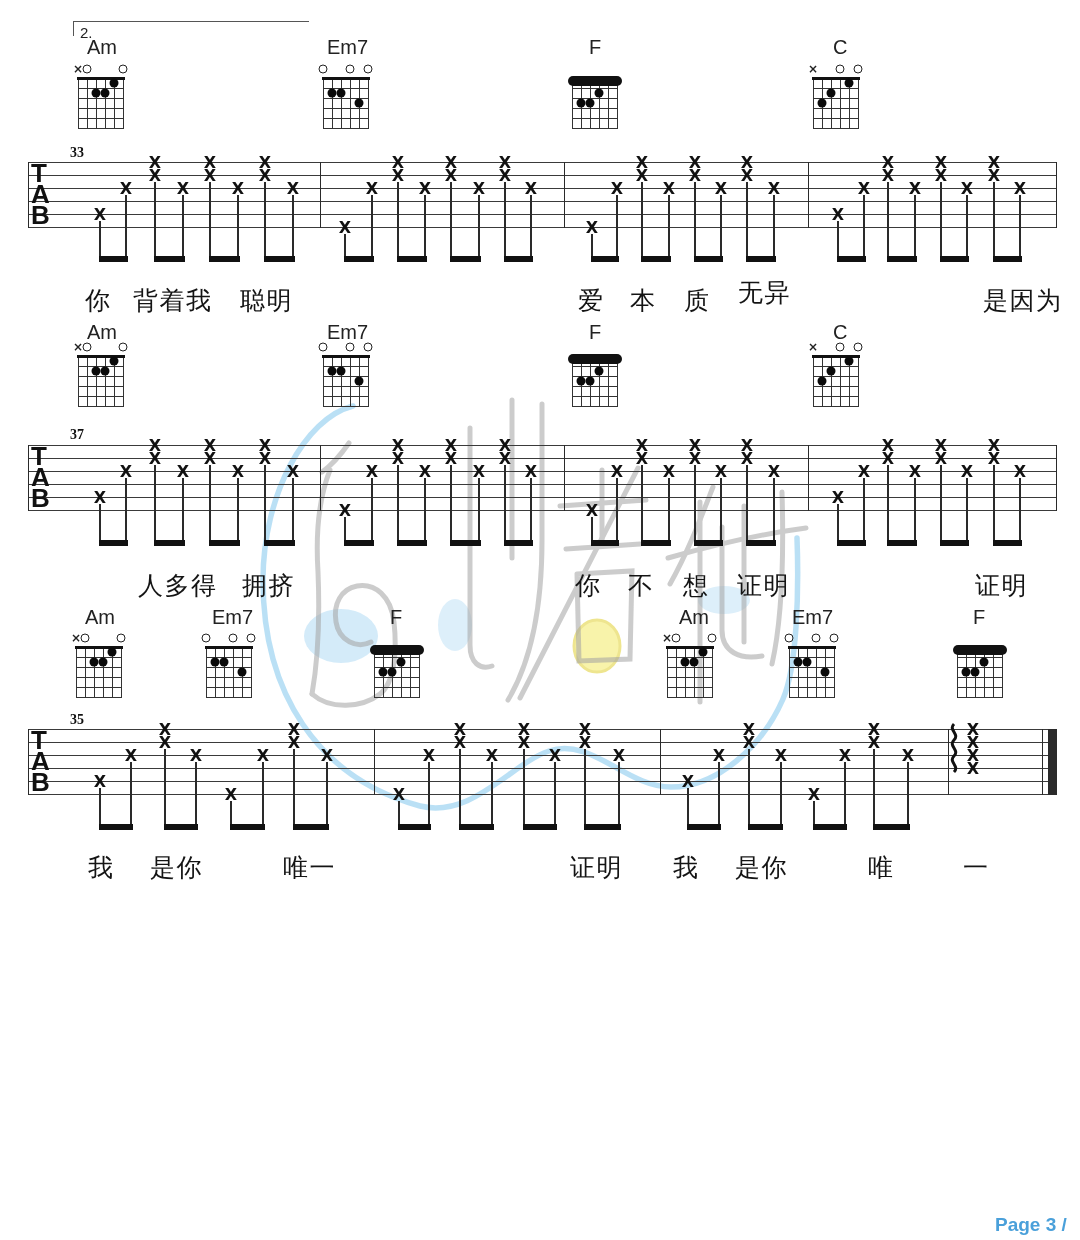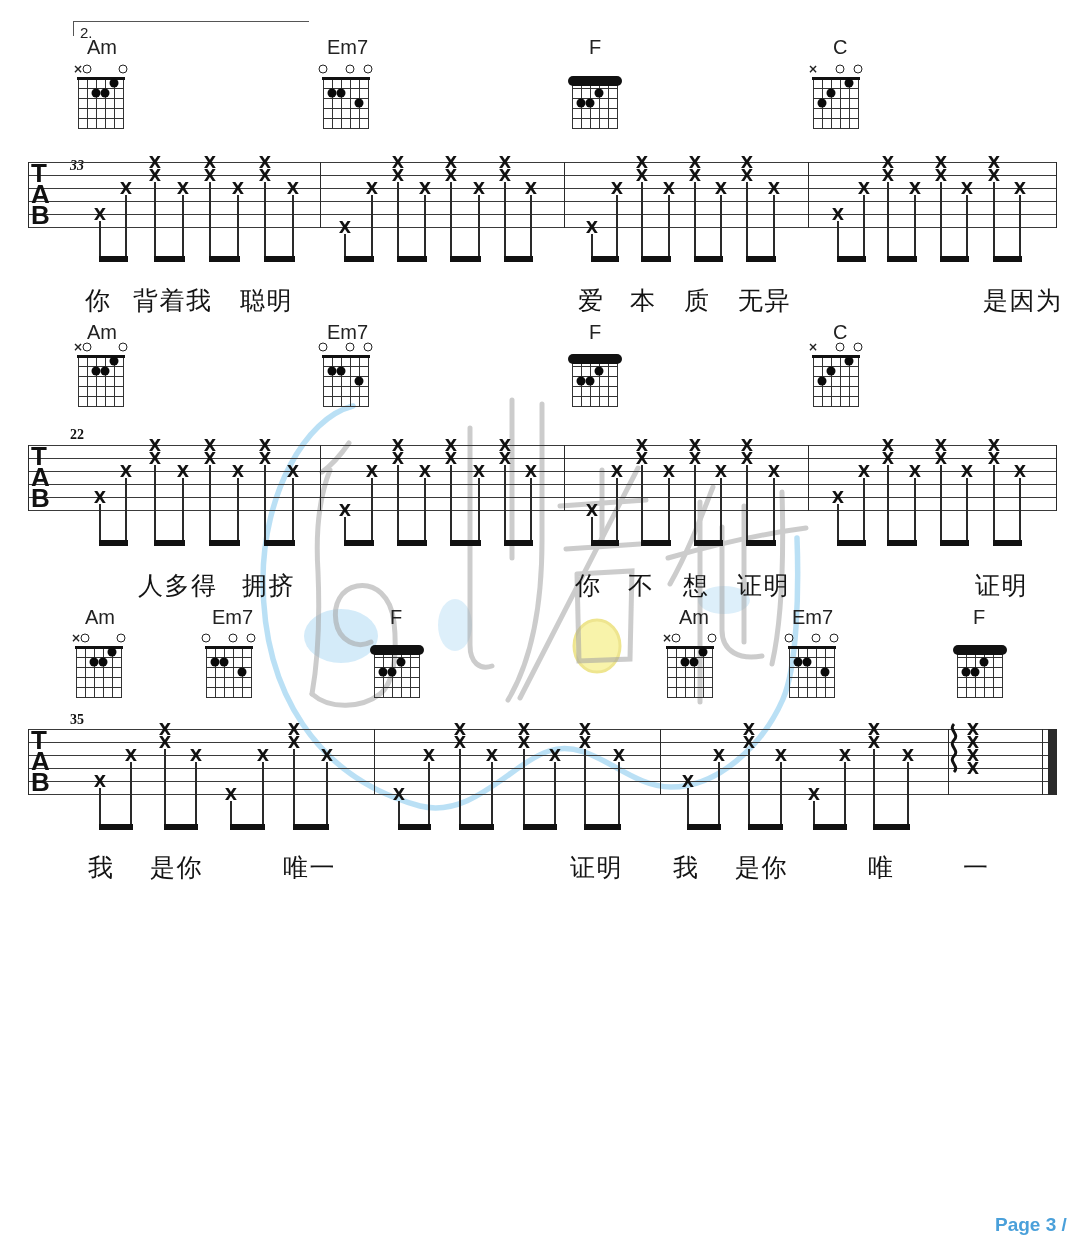--- a/index.html
+++ b/index.html
@@ -56,21 +56,21 @@
       <path d="M 782,492 C 784,560 782,620 772,664"></path>
     </g>
     <path d="M 353,406 C 305,418 263,495 263,580 C 263,692 317,778 420,806 C 472,819 512,763 549,751 C 592,737 626,787 671,787 C 717,787 762,747 783,699 C 797,667 799,592 797,538" stroke="#b3ddf4" stroke-width="5.5" fill="none" opacity="0.9" stroke-linecap="round"></path>
   </svg>
 
   <div class="hline" style="left:73px;top:21px;width:236px;background:#555;"></div>
   <div class="vline" style="left:73px;top:21px;height:15px;background:#555;"></div>
   <span class="volta-label" style="left:80px;top:24px;">2.</span>
 
   <div id="score">
-      <span class="mnum" style="left: 70px; top: 158px; font-style: italic;">33</span>
+      <span class="mnum" style="left: 70px; top: 145px;">33</span>
       <div class="hline" style="left: 28px; top: 162px; width: 1028px;"></div>
       <div class="hline" style="left: 28px; top: 175px; width: 1028px;"></div>
       <div class="hline" style="left: 28px; top: 188px; width: 1028px;"></div>
       <div class="hline" style="left: 28px; top: 201px; width: 1028px;"></div>
       <div class="hline" style="left: 28px; top: 214px; width: 1028px;"></div>
       <div class="hline" style="left: 28px; top: 227px; width: 1028px;"></div>
       <div class="vline" style="left: 28px; top: 161.5px; height: 66.5px;"></div>
       <div class="vline" style="left: 320px; top: 161.5px; height: 66.5px;"></div>
       <div class="vline" style="left: 564px; top: 161.5px; height: 66.5px;"></div>
       <div class="vline" style="left: 808px; top: 161.5px; height: 66.5px;"></div>
@@ -250,23 +250,23 @@
       <div class="beam" style="left: 836.5px; top: 256px; width: 29px;"></div>
       <div class="beam" style="left: 886.5px; top: 256px; width: 30px;"></div>
       <div class="beam" style="left: 939.5px; top: 256px; width: 29px;"></div>
       <div class="beam" style="left: 992.5px; top: 256px; width: 29px;"></div>
       <span class="lyric" style="left: 85px; top: 284px;">你</span>
       <span class="lyric" style="left: 133px; top: 284px;">背着我</span>
       <span class="lyric" style="left: 240px; top: 284px;">聪明</span>
       <span class="lyric" style="left: 578px; top: 284px;">爱</span>
       <span class="lyric" style="left: 630px; top: 284px;">本</span>
       <span class="lyric" style="left: 684px; top: 284px;">质</span>
-      <span class="lyric" style="left: 738px; top: 284px; text-align: center;">无异</span>
+      <span class="lyric" style="left: 738px; top: 276px; text-align: center;">无异</span>
       <span class="lyric" style="left: 983px; top: 284px;">是因为</span>
-      <span class="mnum" style="left: 70px; top: 427px;">22</span>
+      <span class="mnum" style="left: 70px; top: 427px;">37</span>
       <div class="hline" style="left: 28px; top: 445px; width: 1028px;"></div>
       <div class="hline" style="left: 28px; top: 458px; width: 1028px;"></div>
       <div class="hline" style="left: 28px; top: 471px; width: 1028px;"></div>
       <div class="hline" style="left: 28px; top: 484px; width: 1028px;"></div>
       <div class="hline" style="left: 28px; top: 497px; width: 1028px;"></div>
       <div class="hline" style="left: 28px; top: 510px; width: 1028px;"></div>
       <div class="vline" style="left: 28px; top: 444.5px; height: 66.5px;"></div>
       <div class="vline" style="left: 320px; top: 444.5px; height: 66.5px;"></div>
       <div class="vline" style="left: 564px; top: 444.5px; height: 66.5px;"></div>
       <div class="vline" style="left: 808px; top: 444.5px; height: 66.5px;"></div>

